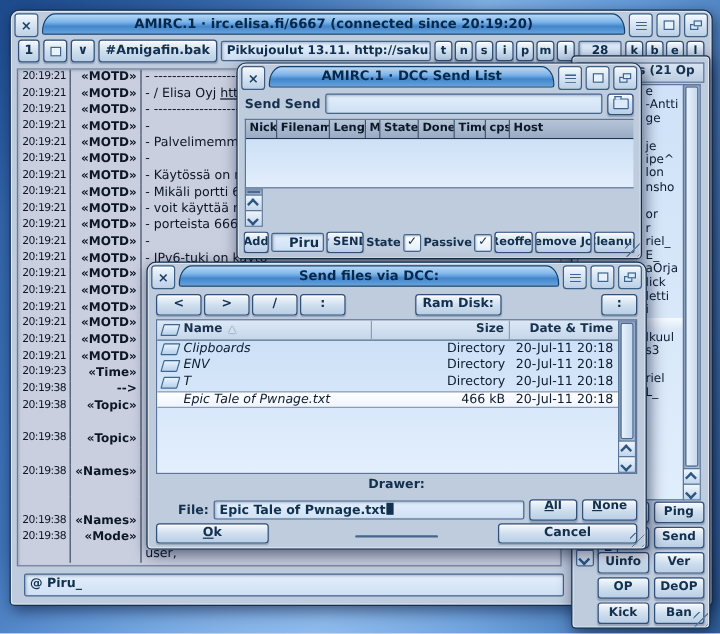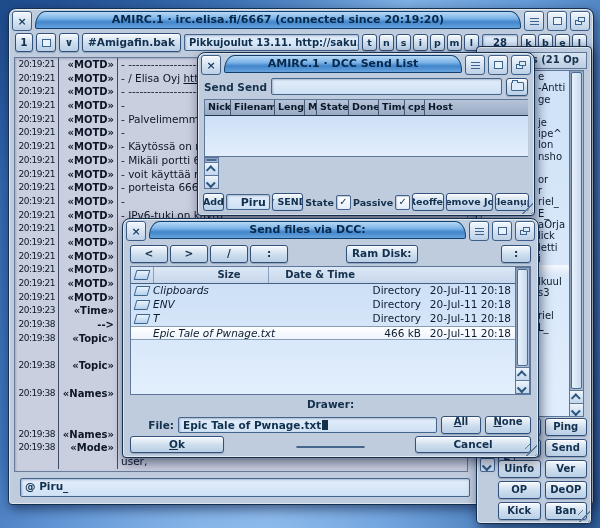--- a/index.html
+++ b/index.html
@@ -104,21 +104,21 @@
   .pnav-sp{flex:0 0 52px;}
   .pnav-fill{flex:1;}
   .vol-btn{height:16px;font-size:10.5px;}
   .menu-btn{flex:0 0 18px;height:16px;}
   .plist{position:absolute;left:7px;right:7px;top:47px;bottom:62px;display:flex;border:1px solid #5d7699;}
   .pl-main{flex:1;display:flex;flex-direction:column;overflow:hidden;}
   .pl-head{display:flex;height:16px;background:linear-gradient(#dce8f6,#c6d6ea);border-bottom:1px solid #45607e;
     font:700 10px/15px "DejaVu Sans",sans-serif;color:#16324f;}
   .ph-icon{flex:0 0 22px;display:flex;align-items:center;justify-content:center;}
   .ph-name{flex:1;}
-  .ph-size{flex:0 0 70px;text-align:center;padding-right:4px;border-left:1px solid #8aa0ba;padding-left:40px;}
+  .ph-size{flex:0 0 70px;text-align:right;padding-right:4px;border-left:1px solid #8aa0ba;padding-left:40px;}
   .ph-date{flex:0 0 86px;text-align:right;padding-right:4px;border-left:1px solid #8aa0ba;}
   .sort{color:#d2e0f0;text-shadow:0 0 1px #2c4c70;font-size:8px;margin-left:5px;}
   .pl-body{flex:1;background:linear-gradient(180deg,#cde0f6,#e3effd);overflow:hidden;}
   .frow{display:flex;height:14px;line-height:14px;font:400 10.5px "DejaVu Sans",sans-serif;color:#0c1c30;}
   .frow.fsel{background:linear-gradient(#ffffff,#eef4fd);border-top:1px solid #8a9cb4;border-bottom:1px solid #8a9cb4;height:12px;line-height:12px;}
   .ficell{flex:0 0 22px;display:flex;align-items:center;justify-content:center;}
   .fname{flex:1;overflow:hidden;white-space:nowrap;font-style:italic;}
   .fsize{flex:0 0 70px;text-align:right;padding-right:4px;}
   .fdate{flex:0 0 86px;text-align:right;padding-right:4px;}
   .drawer-icon{width:12px;height:8px;background:linear-gradient(#eaf3fc,#b6d1ec);border:1px solid #3c6690;
@@ -503,20 +503,21 @@
       <div class="btn vol-btn">Ram Disk:</div>
       <div class="pnav-fill"></div>
       <div class="btn menu-btn">:</div>
     </div>
     <div class="plist">
       <div class="pl-main">
         <div class="pl-head">
           <span class="ph-icon">
               <span class="drawer-icon"></span>
             </span>
+          <span class="ph-name"><span>Name</span><span class="sort">▲</span></span>
           <span class="ph-size">Size</span>
           <span class="ph-date">Date &amp; Time</span>
         </div>
         <div class="pl-body" id="file-rows">
             <div class="frow">
               <span class="ficell">
                 <span class="drawer-icon"></span>
               </span>
               <span class="fname">Clipboards</span>
               <span class="fsize">Directory</span>

